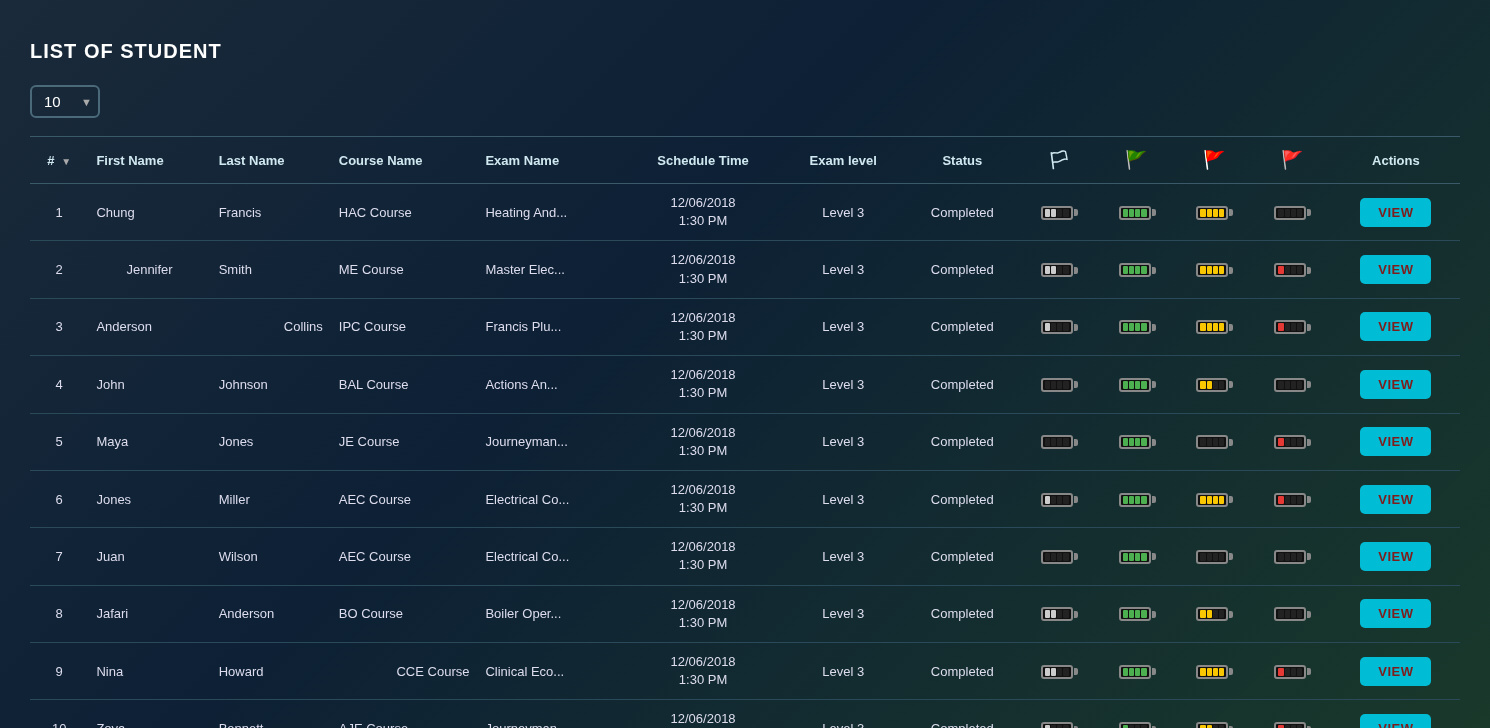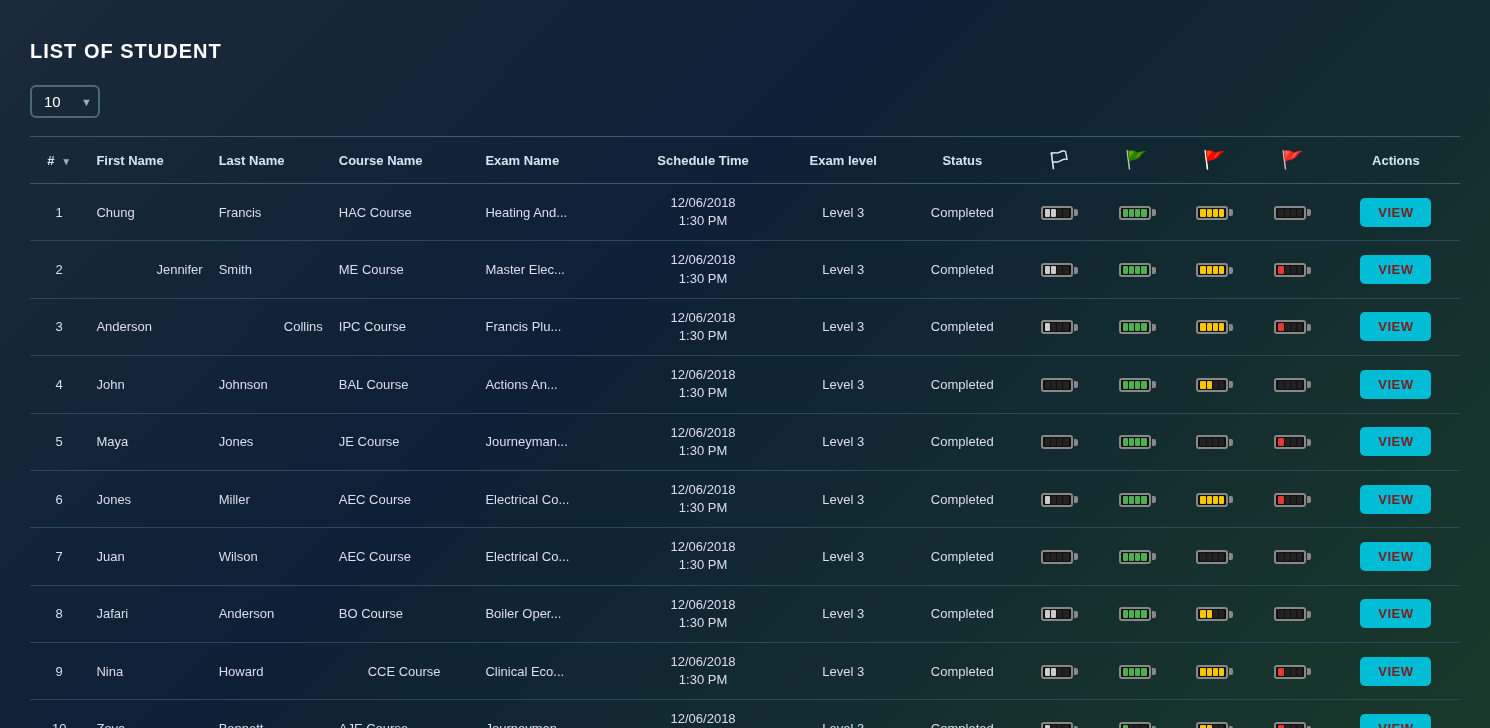--- a/index.html
+++ b/index.html
@@ -215,21 +215,21 @@
               <div class="battery-bar" style="flex: 1 1 0%; background: rgb(34, 34, 34);"></div>
               <div class="battery-bar" style="flex: 1 1 0%; background: rgb(34, 34, 34);"></div>
               <div class="battery-bar" style="flex: 1 1 0%; background: rgb(34, 34, 34);"></div>
             </div>
             <div class="battery-tip"></div>
           </div></td>
         <td><button class="view-btn">VIEW</button></td>
       </tr>
       <tr>
         <td>2</td>
-        <td style="text-align: right;">Jennifer</td>
+        <td style="text-align: center;">Jennifer</td>
         <td style="text-align: left;">Smith</td>
         <td style="text-align: left;">ME Course</td>
         <td style="text-align: left;">Master Elec...</td>
         <td style="text-align: center; line-height: 1.4;">12/06/2018<br>1:30 PM</td>
         <td>Level 3</td>
         <td>Completed</td>
         <td style="text-align: center;"><div class="battery">
             <div class="battery-body">
               <div class="battery-bar" style="flex: 1 1 0%; background: rgb(204, 204, 204);"></div>
               <div class="battery-bar" style="flex: 1 1 0%; background: rgb(204, 204, 204);"></div>
@@ -546,21 +546,21 @@
               <div class="battery-bar" style="flex: 1 1 0%; background: rgb(34, 34, 34);"></div>
             </div>
             <div class="battery-tip"></div>
           </div></td>
         <td><button class="view-btn">VIEW</button></td>
       </tr>
       <tr>
         <td>9</td>
         <td style="text-align: left;">Nina</td>
         <td style="text-align: left;">Howard</td>
-        <td style="text-align: center; margin-left: 18px;">CCE Course</td>
+        <td style="text-align: right; margin-left: 18px;">CCE Course</td>
         <td style="text-align: left;">Clinical Eco...</td>
         <td style="text-align: center; line-height: 1.4;">12/06/2018<br>1:30 PM</td>
         <td>Level 3</td>
         <td>Completed</td>
         <td style="text-align: center;"><div class="battery">
             <div class="battery-body">
               <div class="battery-bar" style="flex: 1 1 0%; background: rgb(204, 204, 204);"></div>
               <div class="battery-bar" style="flex: 1 1 0%; background: rgb(204, 204, 204);"></div>
               <div class="battery-bar" style="flex: 1 1 0%; background: rgb(34, 34, 34);"></div>
               <div class="battery-bar" style="flex: 1 1 0%; background: rgb(34, 34, 34);"></div>

